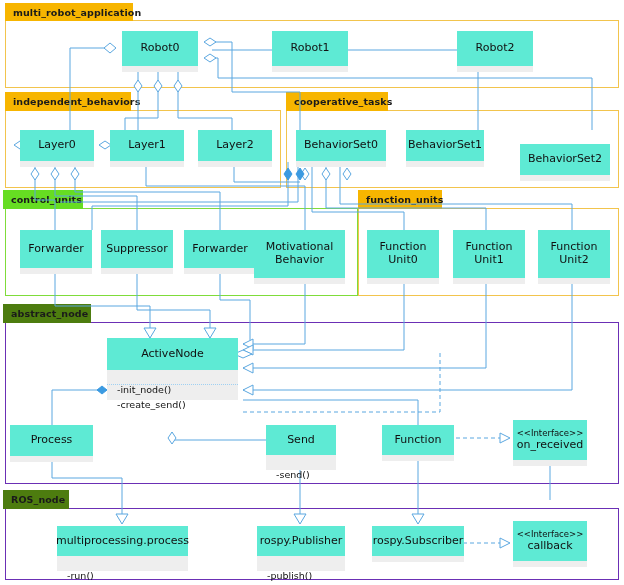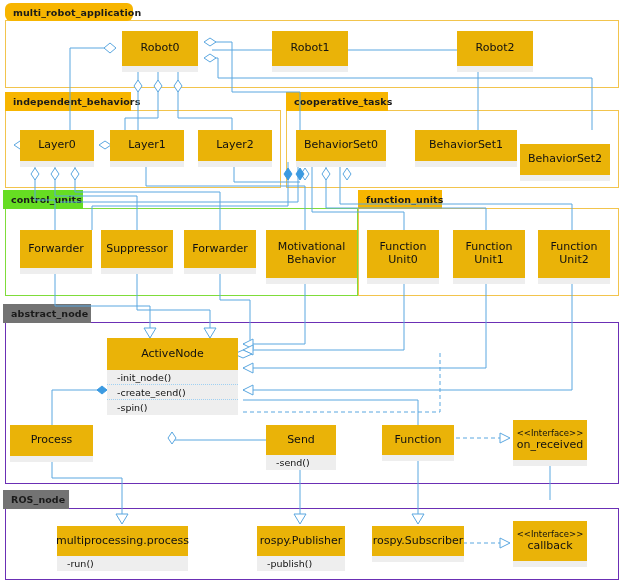--- a/index.html
+++ b/index.html
@@ -5,49 +5,49 @@
   html,body{margin:0;padding:0;background:#ffffff;}
   body{width:624px;height:585px;overflow:hidden;
        font-family:"DejaVu Sans","Liberation Sans",sans-serif;}
   #canvas{position:relative;width:624px;height:585px;background:#fff;}
   .pkg-body{position:absolute;box-sizing:border-box;border:1px solid #f0c419;}
   .pkg-tab{position:absolute;box-sizing:border-box;display:flex;align-items:center;
            padding:0 8px;font-size:9.5px;font-weight:bold;color:#1a1a1a;
            letter-spacing:.1px;white-space:nowrap;}
   .tab-orange{background:#f7b500;}
   .tab-green {background:#66dd22;}
-  .tab-purple{background:#737373;color:#1a1a1a;}
+  .tab-purple{background:#4d7c0f;color:#1a1a1a;}
   .frame-orange{border-color:#f2c44d;}
   .frame-green {border-color:#7fdc3a;}
   .frame-purple{border-color:#6b2fb5;}
 
   
   .cls{position:absolute;box-sizing:border-box;}
-  .cls .hd{box-sizing:border-box;background:#eab308;color:#111;
+  .cls .hd{box-sizing:border-box;background:#5eead4;color:#111;
            display:flex;align-items:center;justify-content:center;
            text-align:center;font-size:11px;line-height:1.15;
            padding:2px 3px;}
   .cls .hd.two{flex-direction:column;}
   .cls .body{box-sizing:border-box;background:#eeeeee;}
   .cls .m{box-sizing:border-box;font-size:9.5px;color:#111;
-          padding:1px 0 1px 10px;border-bottom:1px dotted #9fd0f2;
+          padding:13px 0 1px 10px;border-bottom:1px dotted #9fd0f2;
           line-height:14px;height:15px;white-space:nowrap;}
   .cls .m:last-child{border-bottom:none;}
   .cls .strip{height:6px;background:#eeeeee;}
   .cls .iface{font-size:8.5px;}
   svg.ov{position:absolute;left:0;top:0;width:624px;height:585px;
          pointer-events:none;overflow:visible;}
 </style>
 </head>
 <body>
 
 <div id="canvas">
 
   <div class="pkg-body frame-orange" style="left:5px;top:20px;width:614px;height:68px;"></div>
-  <div class="pkg-tab tab-orange" style="left:5px;top:3px;width:128px;height:18px;border-radius:6px;">
+  <div class="pkg-tab tab-orange" style="left:5px;top:3px;width:128px;height:18px;">
     <span>multi_robot_application</span>
   </div>
 
   <div class="pkg-body frame-orange" style="left:5px;top:110px;width:276px;height:78px;"></div>
   <div class="pkg-tab tab-orange" style="left:5px;top:92px;width:126px;height:19px;">
     <span>independent_behaviors</span>
   </div>
 
   <div class="pkg-body frame-orange" style="left:286px;top:110px;width:333px;height:78px;"></div>
   <div class="pkg-tab tab-orange" style="left:286px;top:92px;width:102px;height:19px;">
@@ -193,42 +193,42 @@
   </div>
   <div class="cls" style="left:198px;top:130px;width:74px;">
     <div class="hd" style="height:31px;">Layer2</div>
     <div class="strip"></div>
   </div>
 
   <div class="cls" style="left:296px;top:130px;width:90px;">
     <div class="hd" style="height:31px;">BehaviorSet0</div>
     <div class="strip"></div>
   </div>
-  <div class="cls" style="left:415px;top:130px;width:102px;">
+  <div class="cls" style="left:406px;top:130px;width:78px;">
     <div class="hd" style="height:31px;">BehaviorSet1</div>
     <div class="strip"></div>
   </div>
   <div class="cls" style="left:520px;top:144px;width:90px;">
     <div class="hd" style="height:31px;">BehaviorSet2</div>
     <div class="strip"></div>
   </div>
 
   <div class="cls" style="left:20px;top:230px;width:72px;">
     <div class="hd" style="height:38px;">Forwarder</div>
     <div class="strip"></div>
   </div>
   <div class="cls" style="left:101px;top:230px;width:72px;">
     <div class="hd" style="height:38px;">Suppressor</div>
     <div class="strip"></div>
   </div>
   <div class="cls" style="left:184px;top:230px;width:72px;">
     <div class="hd" style="height:38px;">Forwarder</div>
     <div class="strip"></div>
   </div>
-  <div class="cls" style="left:266px;top:230px;width:91px;">
+  <div class="cls" style="left:254px;top:230px;width:91px;">
     <div class="hd two" style="height:48px;">
       <span>Motivational</span>
       <span>Behavior</span>
     </div>
     <div class="strip"></div>
   </div>
 
   <div class="cls" style="left:367px;top:230px;width:72px;">
     <div class="hd two" style="height:48px;">
       <span>Function</span>
@@ -249,21 +249,20 @@
       <span>Unit2</span>
     </div>
     <div class="strip"></div>
   </div>
 
   <div class="cls" style="left:107px;top:338px;width:131px;">
     <div class="hd" style="height:32px;text-align:center;">ActiveNode</div>
     <div class="body">
       <div class="m">-init_node()</div>
       <div class="m">-create_send()</div>
-      <div class="m">-spin()</div>
     </div>
   </div>
 
   <div class="cls" style="left:10px;top:425px;width:83px;">
     <div class="hd" style="height:31px;">Process</div>
     <div class="strip"></div>
   </div>
 
   <div class="cls" style="left:266px;top:425px;width:70px;">
     <div class="hd" style="height:30px;">Send</div>

